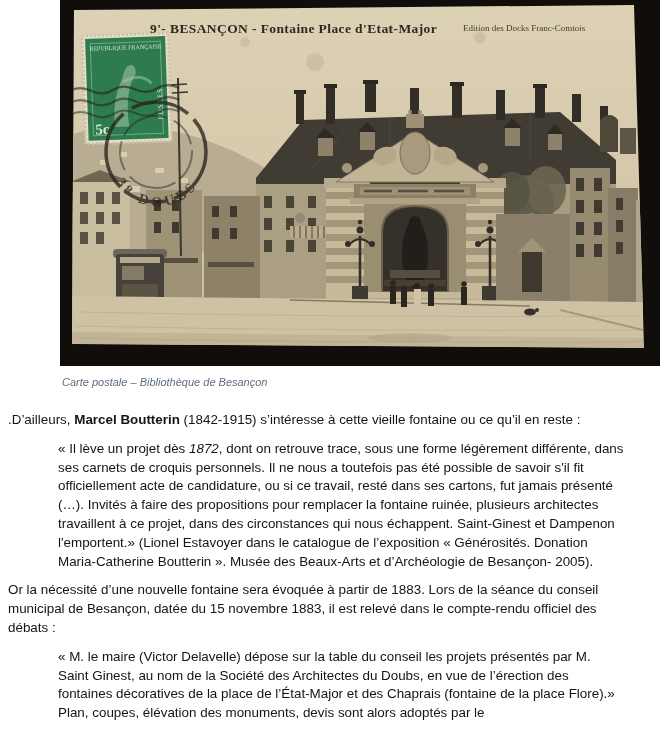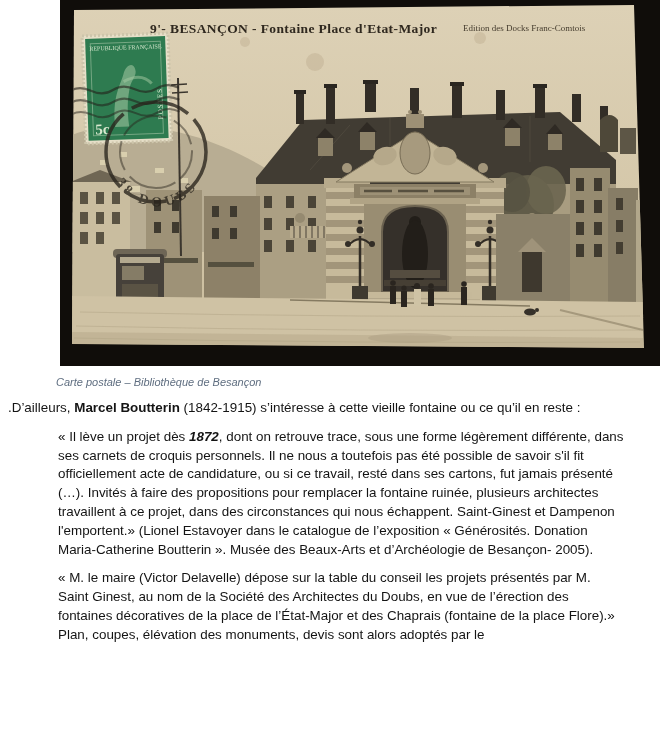--- a/index.html
+++ b/index.html
@@ -8,35 +8,35 @@
     background:#ffffff;
     font-family:"Liberation Sans", sans-serif;
     color:#141414;
   }
   .frame{
     position:absolute;left:60px;top:0;width:600px;height:366px;
     background:#100d0a;
   }
   .frame svg{display:block;}
   .caption{
-    position:absolute;left:56px;top:375px;
+    position:absolute;left:62px;top:375px;
     font-style:italic;font-size:11px;line-height:14px;
   }
   .content{
-    position:absolute;left:8px;top:399px;width:656px;
+    position:absolute;left:8px;top:411px;width:656px;
     font-size:13.4px;line-height:18.8px;
   }
   .content p{margin:0 0 8px 0;width:604px;}
   .content blockquote{
     margin:10px 0 10px 50px;width:566px;padding:0;
   }
   .seg.normal{font-style:normal;font-weight:400;}
   .seg.bold{font-weight:700;}
   .seg.italic{}
-  .seg.bold-italic{font-weight:700;font-style:italic;}
+  .seg.bold-italic{font-weight:400;font-style:italic;}
 </style>
 </head>
 <body>
 
 <div class="frame">
   <svg width="600" height="366" viewBox="0 0 600 366">
     <defs>
       <linearGradient id="cardGrad" x1="0" y1="0" x2="0" y2="1">
         <stop offset="0" stop-color="#ddd1b6"></stop>
         <stop offset="0.55" stop-color="#d5c8aa"></stop>
@@ -340,14 +340,15 @@
       <path d="M12,332 L583,338 L583,348 L12,344 Z" fill="#b1a486" opacity="0.45"></path>
     </g>
   </svg>
 </div>
 
 <div class="caption" style="color: rgb(95, 110, 128);">Carte postale – Bibliothèque de Besançon</div>
 
 <div class="content">
   <p><span class="seg normal">.D’ailleurs, </span><span class="seg bold">Marcel Boutterin</span><span class="seg normal"> (1842-1915) s’intéresse à cette vieille fontaine ou ce qu’il en reste :</span></p>
   <blockquote><span class="seg italic">« Il lève un projet dès </span><span class="seg bold-italic">1872</span><span class="seg italic">, dont on retrouve trace, sous une forme légèrement différente, dans ses carnets de croquis personnels. Il ne nous a toutefois pas été possible de savoir s'il fit officiellement acte de candidature, ou si ce travail, resté dans ses cartons, fut jamais présenté (…). Invités à faire des propositions pour remplacer la fontaine ruinée, plusieurs architectes travaillent à ce projet, dans des circonstances qui nous échappent. Saint-Ginest et Dampenon l'emportent.»</span><span class="seg normal"> (Lionel Estavoyer dans le catalogue de l’exposition </span><span class="seg italic">« Générosités. Donation Maria-Catherine Boutterin »</span><span class="seg normal">. Musée des Beaux-Arts et d’Archéologie de Besançon- 2005).</span></blockquote>
+  <p><span class="seg normal">Or la nécessité d’une nouvelle fontaine sera évoquée à partir de 1883. Lors de la séance du conseil municipal de Besançon, datée du 15 novembre 1883, il est relevé dans le compte-rendu officiel des débats :</span></p>
   <blockquote><span class="seg italic">« M. le maire </span><span class="seg normal">(Victor Delavelle) </span><span class="seg italic">dépose sur la table du conseil les projets présentés par M. Saint Ginest, au nom de la Société des Architectes du Doubs, en vue de l’érection des fontaines décoratives de la place de l’État-Major et des Chaprais </span><span class="seg normal">(fontaine de la place Flore).» Plan, coupes, élévation des monuments, devis sont alors adoptés par le</span></blockquote>
 </div>
 
 </body></html>

